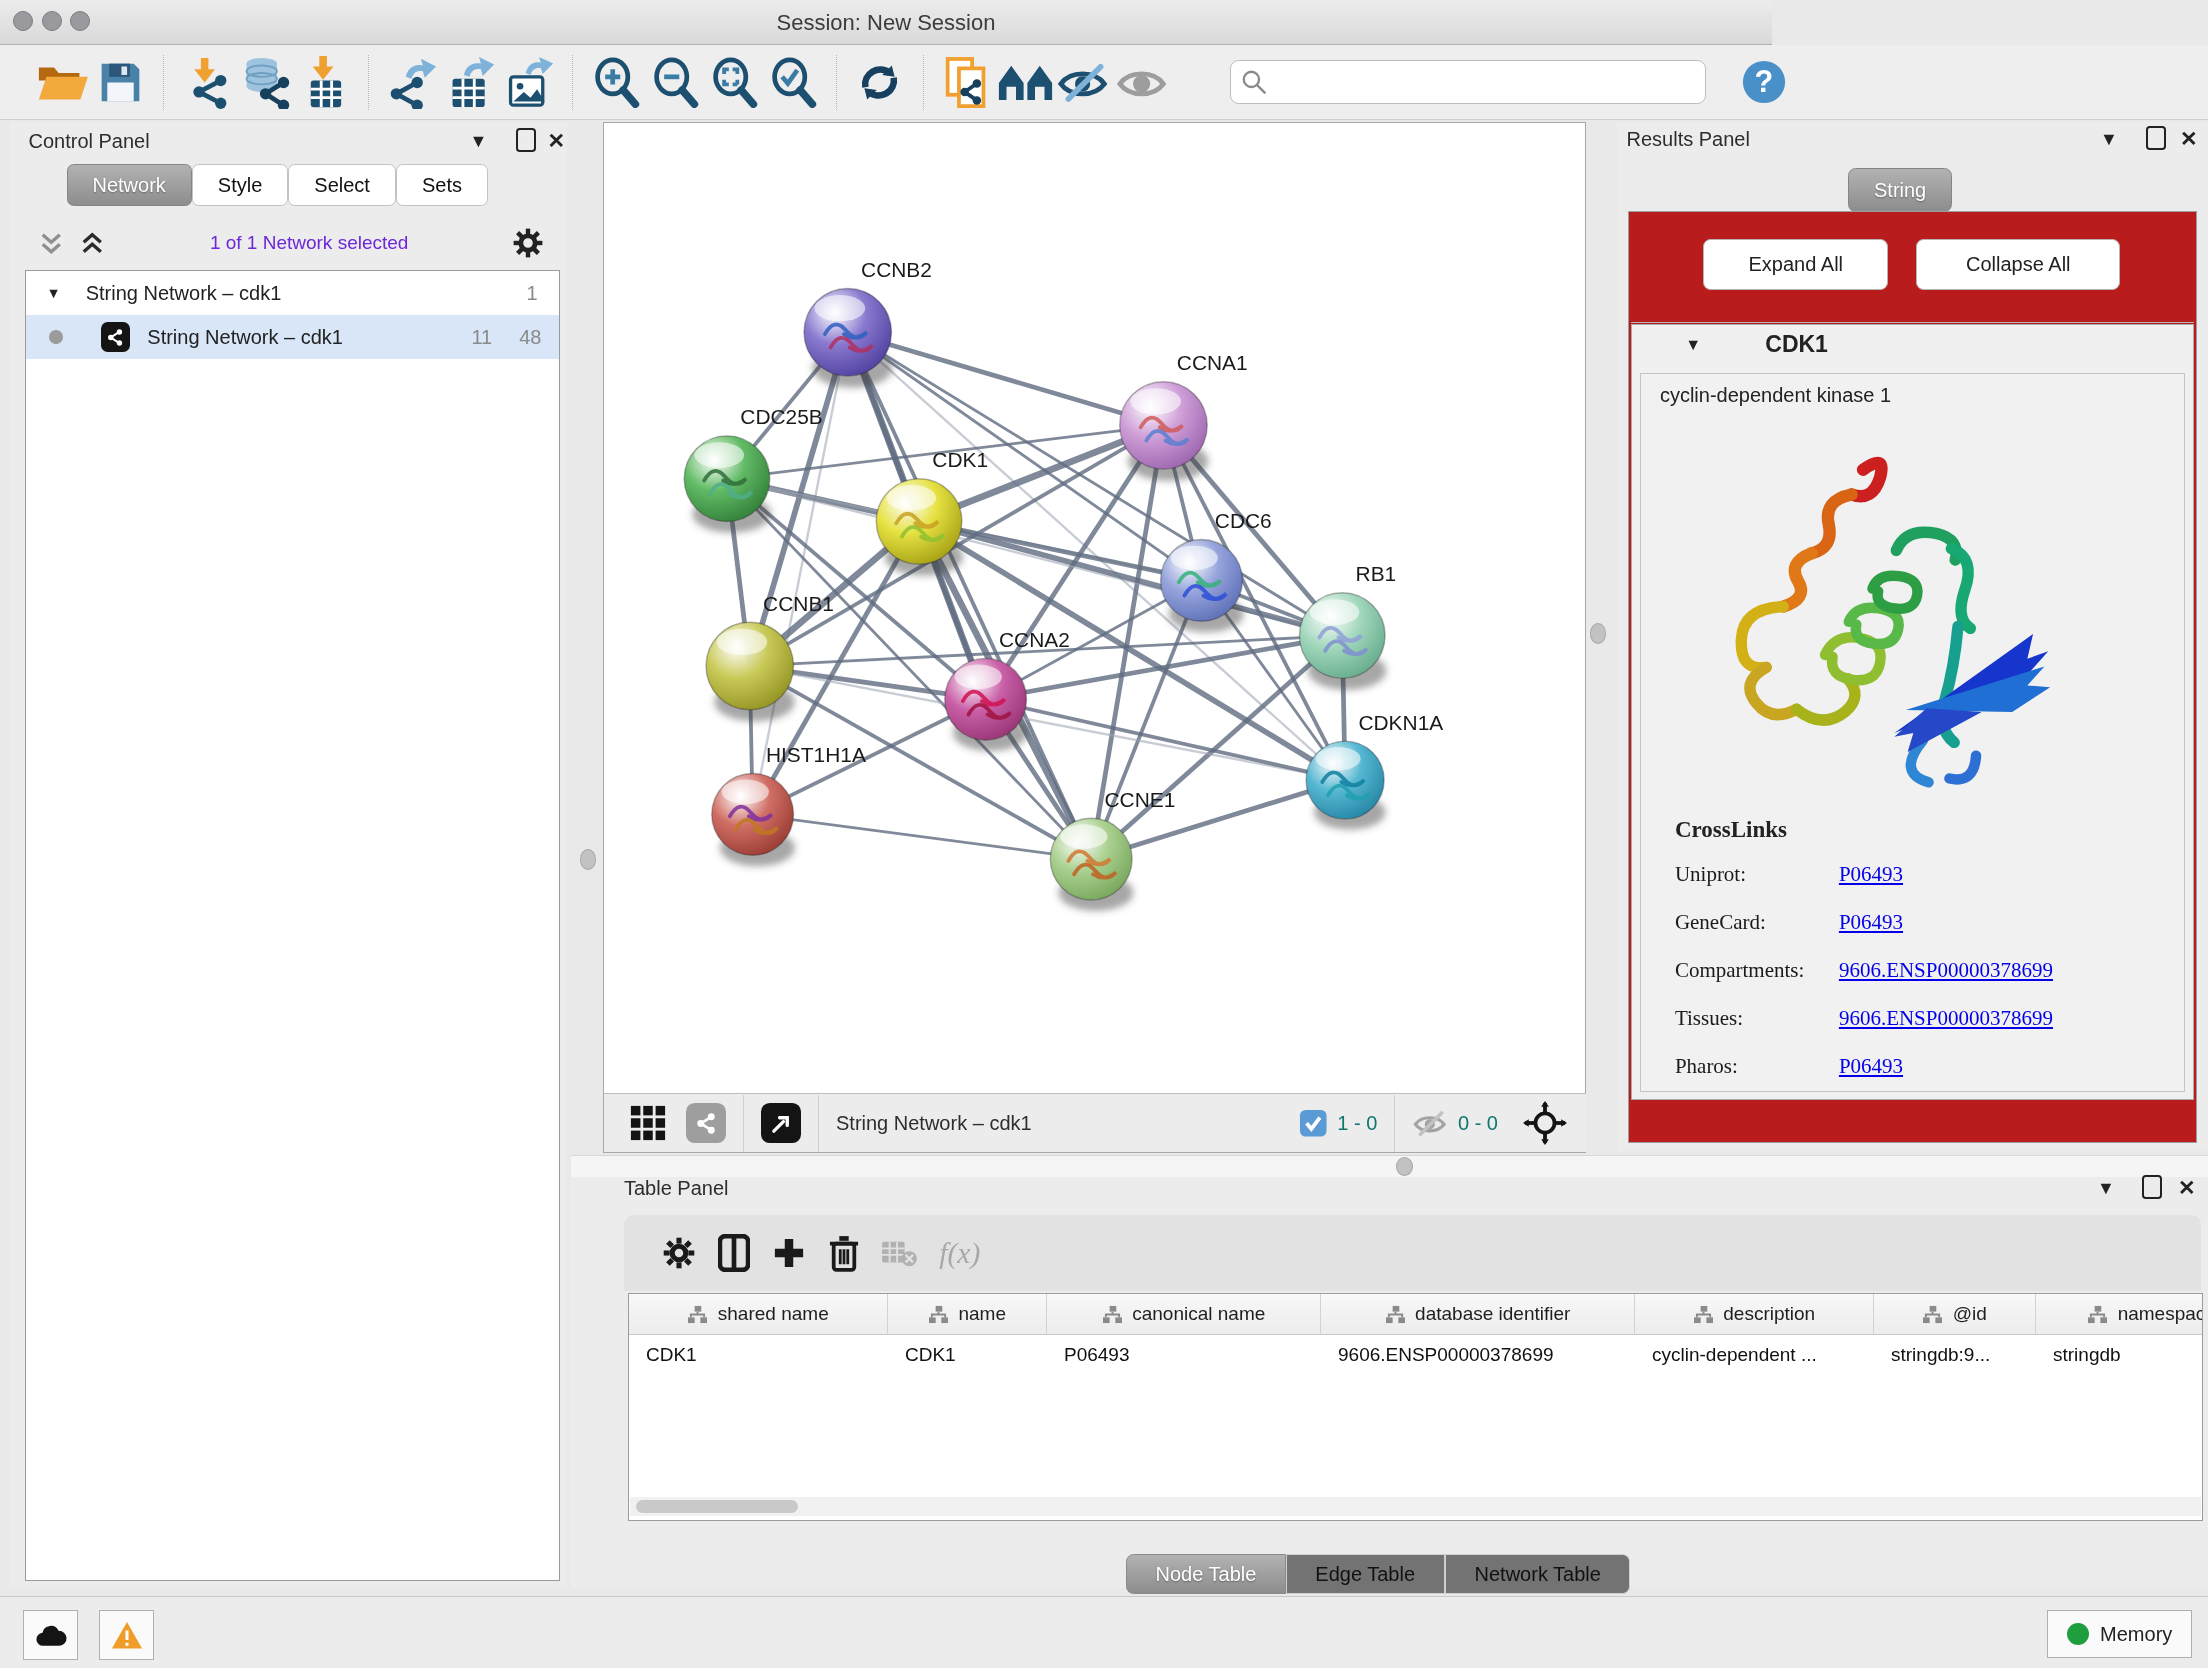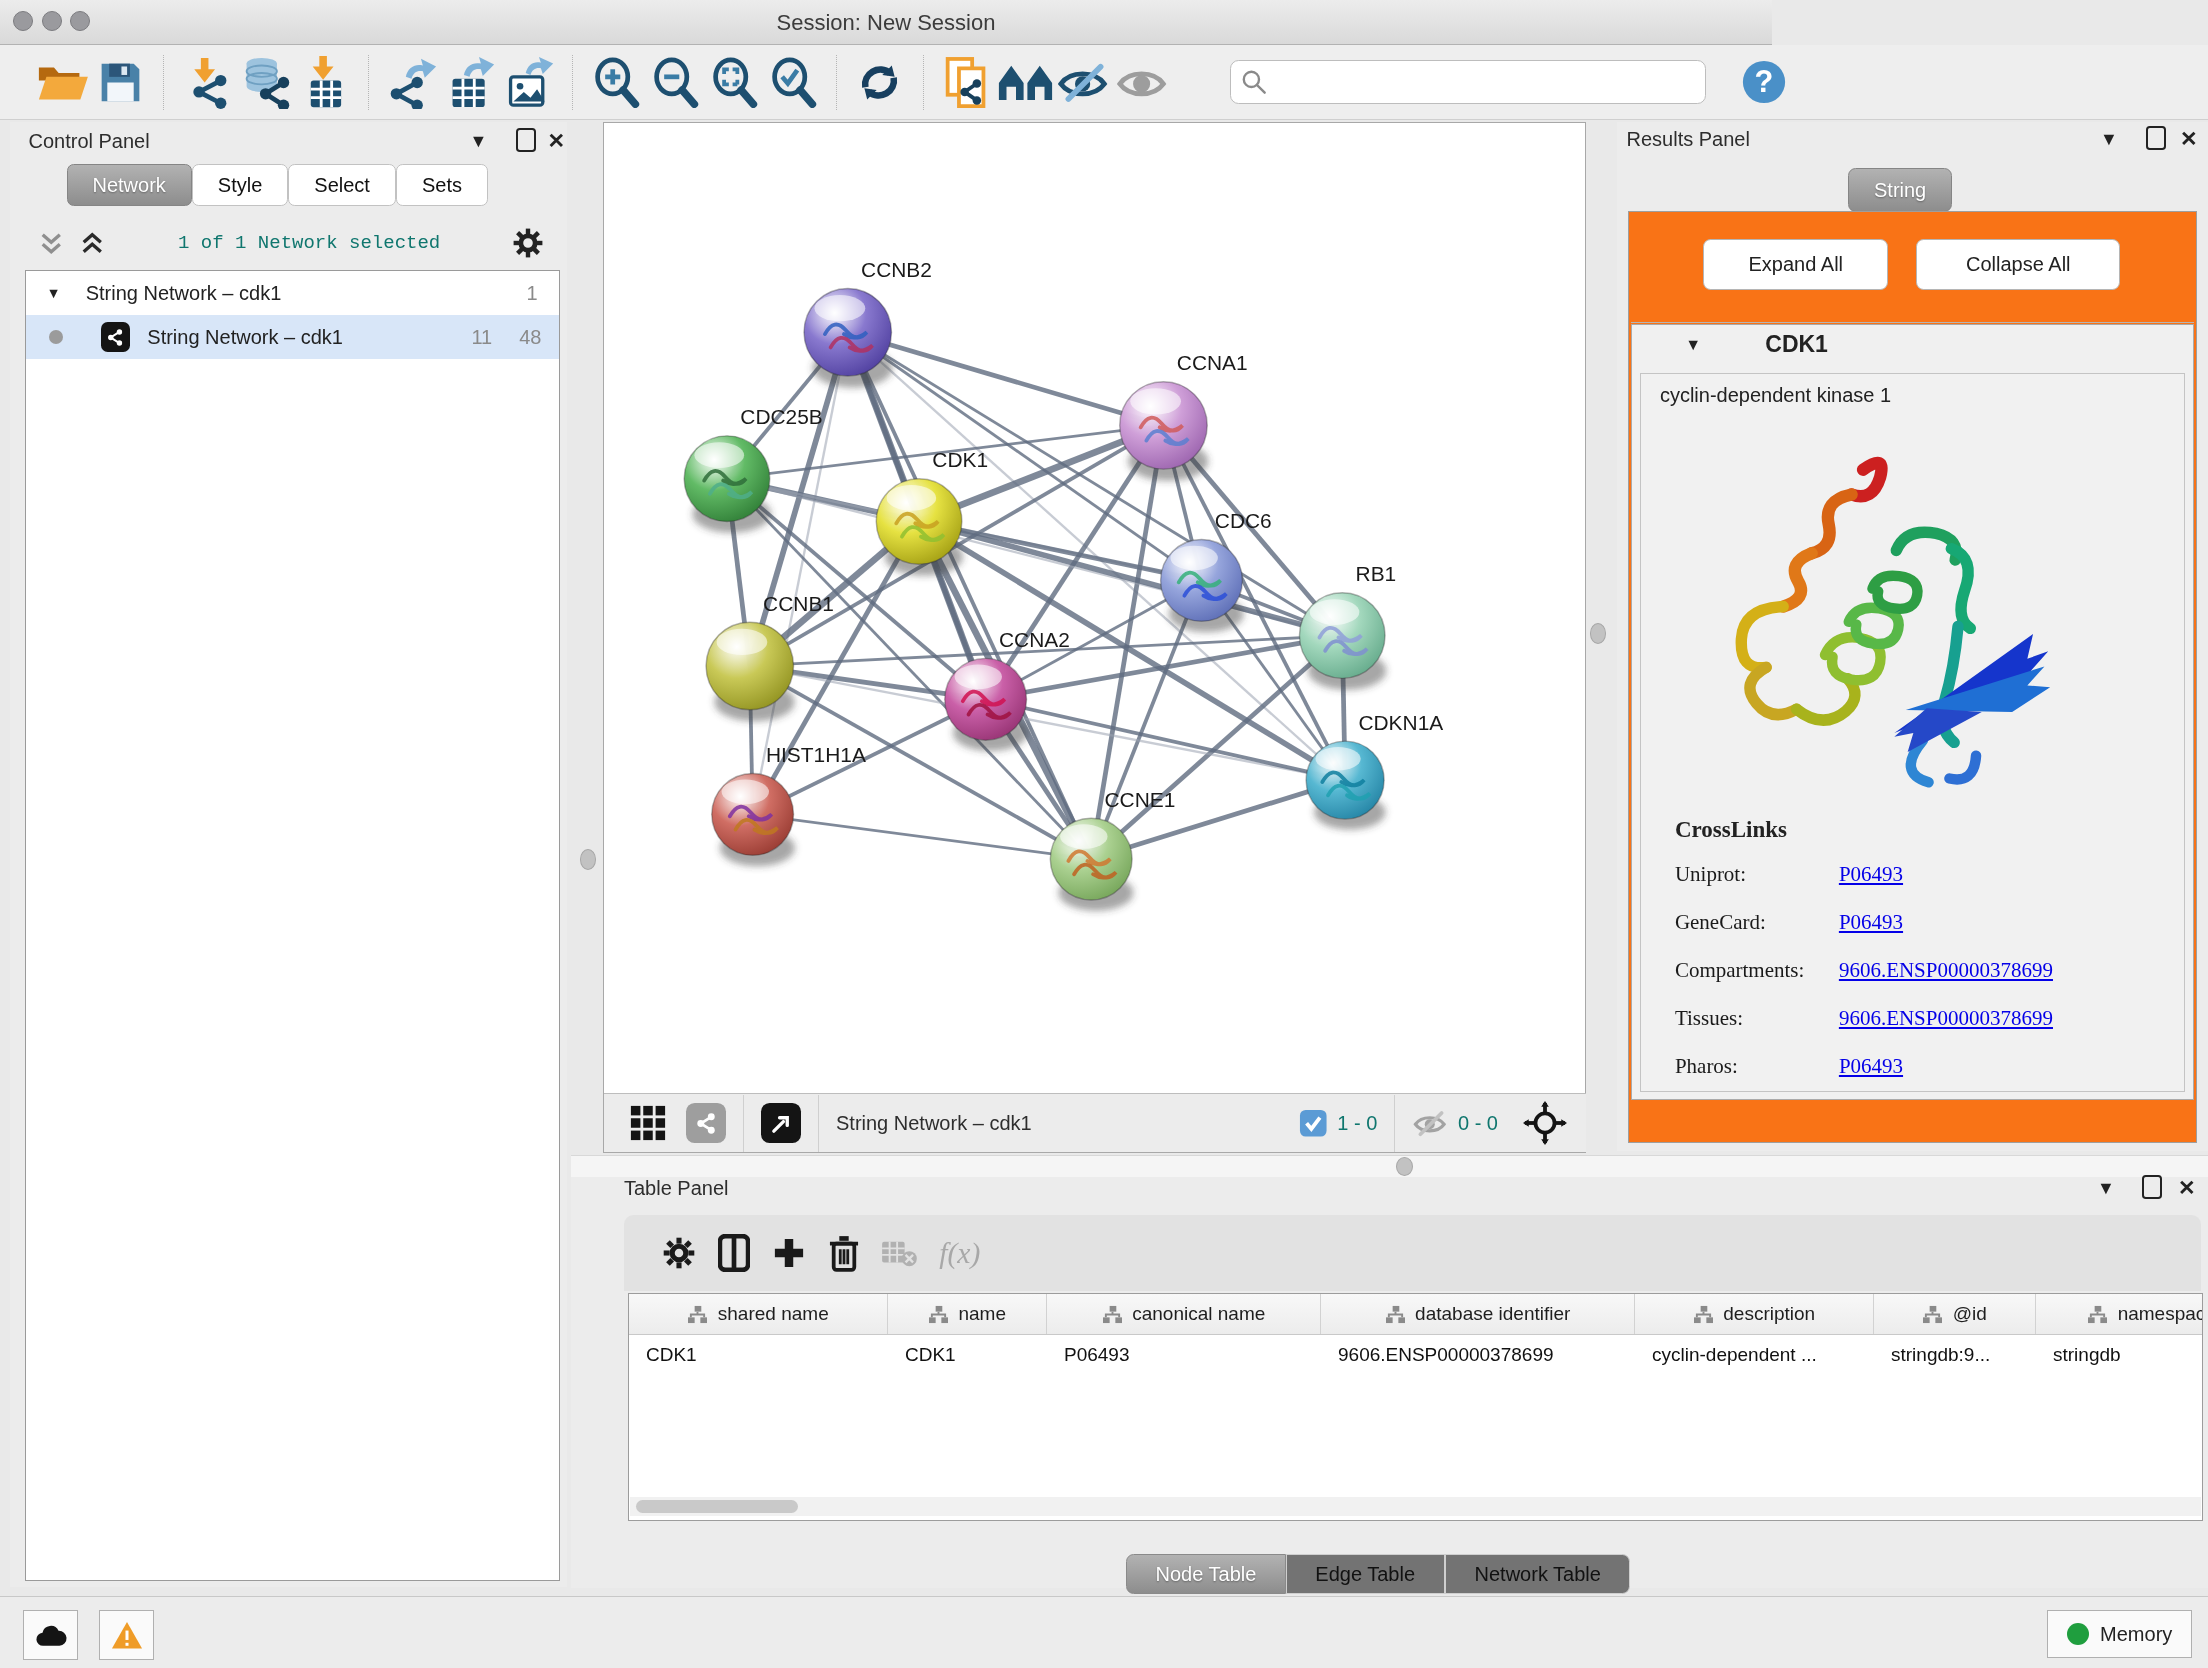--- a/index.html
+++ b/index.html
@@ -47,21 +47,21 @@
     display:flex;align-items:center;box-sizing:border-box;}
   .ntb-sep{width:0;height:57px;border-left:1px solid #cfcfcf;margin:0 17px;}
   .badge40{width:40px;height:40px;border-radius:8.6px;display:flex;align-items:center;justify-content:center;}
   #net-title{font-size:20px;color:#2e2e2e;}
   .count-txt{font-size:20px;color:#0f766e;}
   
   .split-dot{width:14.3px;height:19px;border-radius:50%;background:#c2c2c2;border:1px solid #a8a8a8;}
   #hsplit{left:571px;top:1155px;width:1638px;height:21px;background:#f5f5f5;border-top:1px solid #d8d8d8;border-bottom:1px solid #d8d8d8;}
   
   #results-panel{left:1617px;top:122px;width:592px;height:1029px;background:#ececec;}
-  #rp-box{left:11.4px;top:89px;width:569px;height:932px;border:1.4px solid #9e9e9e;background:#f97316;box-sizing:border-box;}
+  #rp-box{left:11.4px;top:89px;width:569px;height:932px;border:1.4px solid #9e9e9e;background:#b91c1c;box-sizing:border-box;}
   #rp-buttons{left:1.9px;top:1.9px;width:563px;height:108px;border-bottom:1.4px solid #b5b5b5;}
   .rp-btn{height:49px;background:#fff;border:1.4px solid #b5b5b5;border-radius:7.6px;font-size:20px;
     display:flex;align-items:center;justify-content:center;}
   #rp-section{left:1.9px;top:112px;width:563px;height:776px;border:1.4px solid #aaaaaa;background:#f0f0f0;box-sizing:border-box;}
   #rp-content{left:7.6px;top:48px;width:545px;height:719px;background:#f1f1f1;border:1px solid #c4c4c4;box-sizing:border-box;}
   .xl-row{font-family:"Liberation Serif",serif;font-size:21px;color:#1a1a1a;display:flex;height:48px;align-items:center;}
   .xl-label{width:164px;padding-left:34px;}
   .xl-link{color:#0400e8;text-decoration:underline;}
   
   #table-panel{left:571px;top:1177px;width:1638px;height:411px;background:#ececec;}
@@ -263,21 +263,21 @@
       <div class="tab">Sets</div>
     </div>
 
   <div id="cp-subbar" class="abs">
     <svg width="28.5" height="28.5" viewBox="0 0 30 30" style="margin-left:27px;">
       <path d="M6 6 l9 8 9-8 M6 16 l9 8 9-8" stroke="#8f8f8f" stroke-width="3.5" fill="none"></path>
     </svg>
     <svg width="28.5" height="28.5" viewBox="0 0 30 30" style="margin-left:13.3px;">
       <path d="M6 24 l9-8 9 8 M6 14 l9-8 9 8" stroke="#2a2a2a" stroke-width="3.5" fill="none"></path>
     </svg>
-    <div style="flex:1;text-align:center;font-size:19px;color:#0f766e;font-family:Liberation Mono, monospace;">1 of 1 Network selected</div>
+    <div style="flex:1;text-align:center;font-size:19px;color:#6d28d9;">1 of 1 Network selected</div>
     <svg width="32" height="32" viewBox="0 0 40 40" style="margin-right:23px;">
       <circle cx="20" cy="20" r="9" fill="none" stroke="#222" stroke-width="6"></circle>
       <g stroke="#222" stroke-width="5.5">
         <line x1="20" y1="2" x2="20" y2="10"></line>
           <line x1="20" y1="30" x2="20" y2="38"></line>
         <line x1="2" y1="20" x2="10" y2="20"></line>
           <line x1="30" y1="20" x2="38" y2="20"></line>
         <line x1="7" y1="7" x2="13" y2="13"></line>
           <line x1="27" y1="27" x2="33" y2="33"></line>
         <line x1="33" y1="7" x2="27" y2="13"></line>

